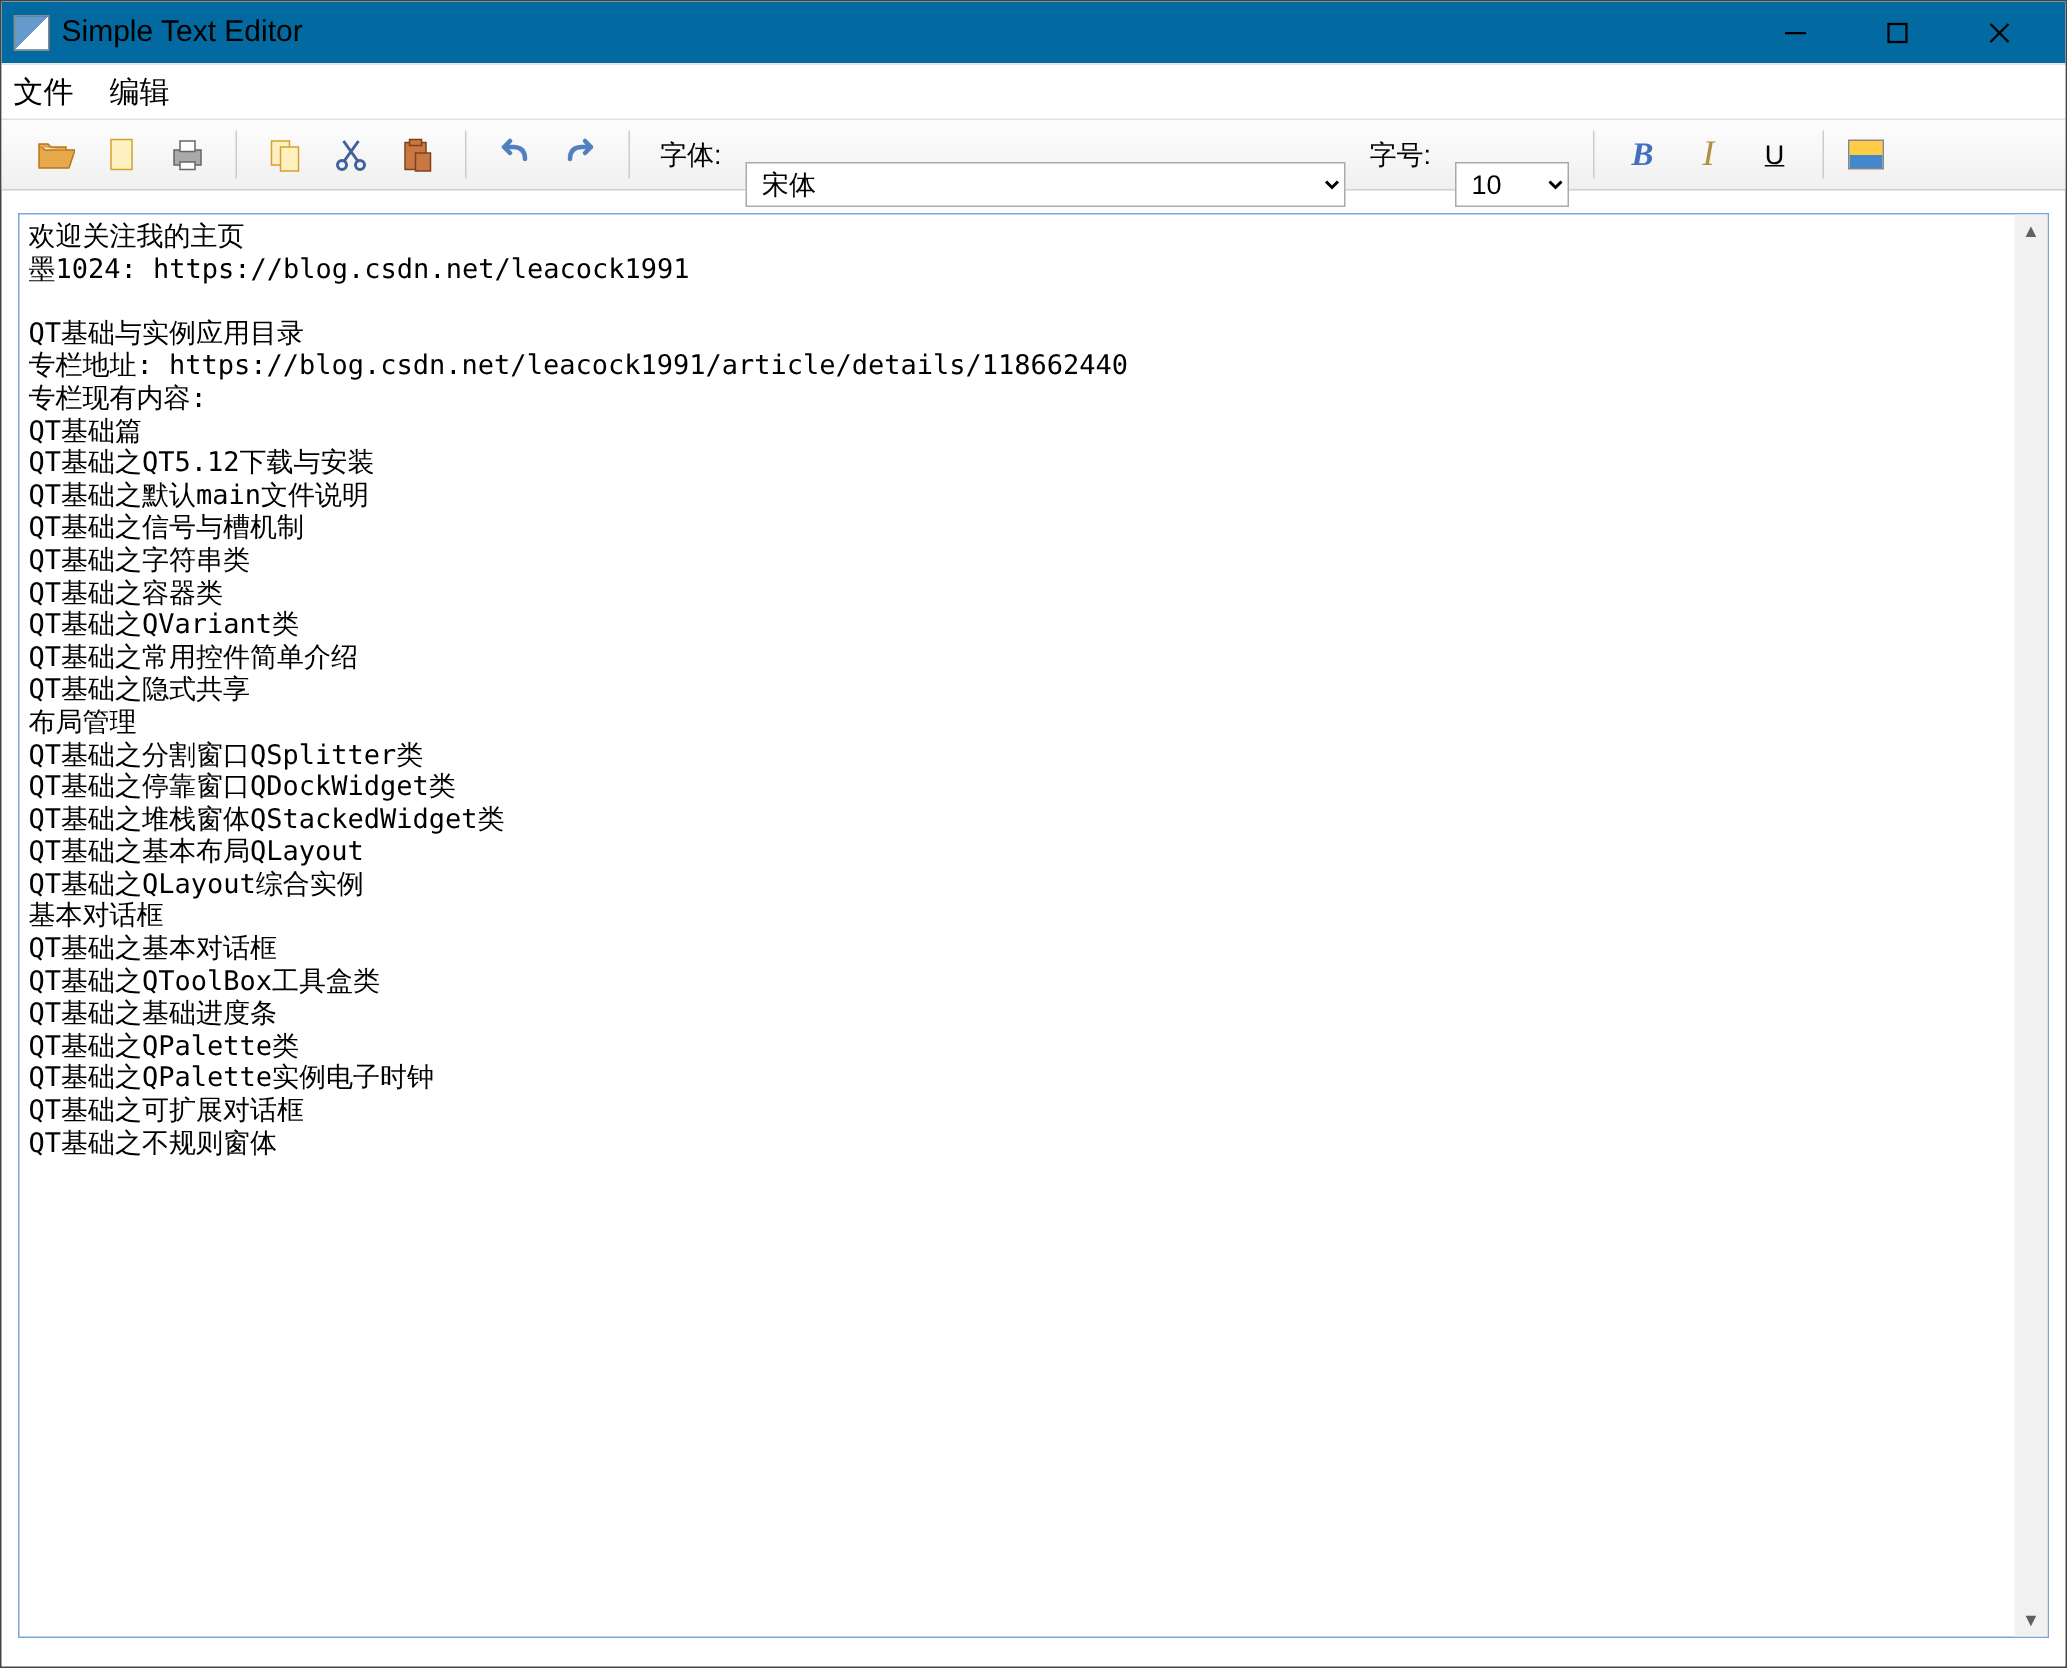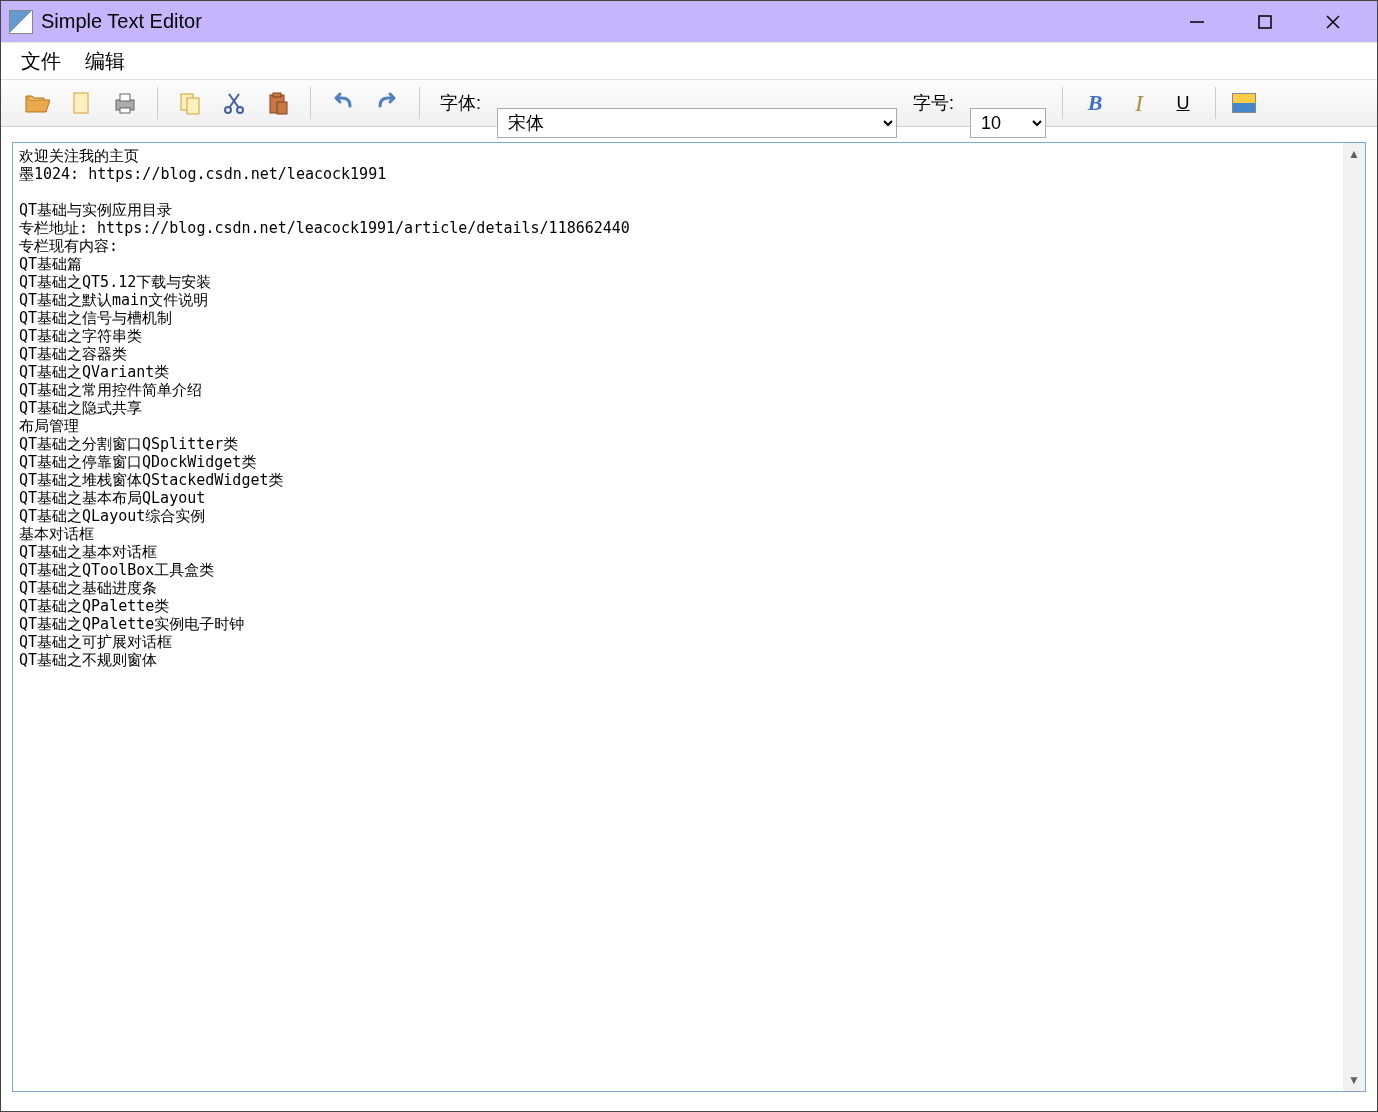--- a/index.html
+++ b/index.html
@@ -1,23 +1,23 @@
 <!DOCTYPE html>
 <html><head>
 <meta charset="utf-8">
 <style>
 * { margin: 0; padding: 0; box-sizing: border-box; }
 body { font-family: "Microsoft YaHei", "SimSun", Arial, sans-serif; background: #fff; width: 1378px; height: 1112px; overflow: hidden; border: 1px solid #444; }
-.titlebar { height: 42px; display: flex; align-items: center; padding: 0 8px; background: #c4b5fd; border-bottom: 1px solid #e8e8e8; }
+.titlebar { height: 42px; display: flex; align-items: center; padding: 0 8px; background: #0369a1; border-bottom: 1px solid #e8e8e8; }
 .titlebar-icon { width: 24px; height: 24px; margin-right: 8px; background: linear-gradient(135deg, #6699cc 50%, #fff 50%); border: 1px solid #888; }
 .titlebar-text { font-size: 20px; color: #000; flex: 1; }
 .win-controls { display: flex; gap: 28px; align-items: center; padding-right: 16px; }
 .win-btn { width: 40px; height: 32px; display: flex; align-items: center; justify-content: center; font-size: 18px; cursor: default; }
 .win-btn svg { width: 16px; height: 16px; }
-.menubar { height: 36px; display: flex; align-items: center; padding: 0 16px; gap: 16px; background: #fff; }
+.menubar { height: 36px; display: flex; align-items: center; padding: 0 4px; gap: 16px; background: #fff; }
 .menu-item { font-size: 20px; color: #000; padding: 2px 4px; }
 .toolbar { height: 48px; display: flex; align-items: center; padding: 0 8px; background: linear-gradient(to bottom, #fdfdfd, #f0f0f0); border-top: 1px solid #e0e0e0; border-bottom: 1px solid #d0d0d0; gap: 0; }
 .tb-group { display: flex; align-items: center; gap: 12px; padding: 0 12px; height: 100%; }
 .tb-sep { width: 1px; height: 32px; background: #ccc; margin: 0 4px; }
 .tb-btn { width: 32px; height: 32px; display: flex; align-items: center; justify-content: center; cursor: pointer; }
 .tb-btn svg { width: 26px; height: 26px; }
 .icon-open path { fill: #e8a84c; stroke: #b8751c; }
 .icon-new rect { fill: #fff0c0; stroke: #d4a030; }
 .icon-copy rect { fill: #fff0c0; stroke: #d4a030; }
 .icon-paste rect { fill: #c87840; stroke: #804020; }
@@ -25,21 +25,21 @@
 .font-label { font-size: 18px; color: #000; margin: 0 4px; }
 .font-select { height: 30px; border: 1px solid #aaa; background: #fff; font-size: 18px; padding: 0 6px; margin-top: 39px; }
 .font-name-select { width: 400px; font-family: "SimSun"; }
 .font-size-select { width: 76px; }
 .style-btn { width: 32px; height: 32px; display: flex; align-items: center; justify-content: center; font-size: 22px; cursor: pointer; }
 .bold-btn { color: #4070c0; font-weight: bold; font-style: italic; font-family: "Times New Roman", serif; }
 .italic-btn { color: #b09040; font-style: italic; font-family: "Times New Roman", serif; font-size: 24px; }
 .underline-btn { text-decoration: underline; font-size: 18px; font-family: Arial; }
 .color-btn { width: 24px; height: 20px; background: linear-gradient(to bottom, #ffcc44 50%, #4488cc 50%); border: 1px solid #888; }
 .content-wrap { position: absolute; top: 142px; left: 12px; right: 12px; bottom: 20px; border: 1px solid #7aa7d8; background: #fff; }
-.content { position: absolute; top: 0; left: 0; right: 22px; bottom: 0; padding: 4px 6px; font-family: "SimSun", monospace; font-size: 15px; line-height: 1.2; color: #000; white-space: pre-wrap; overflow: hidden; }
+.content { position: absolute; top: 0; left: 0; right: 22px; bottom: 0; padding: 4px 6px; font-family: "SimSun", monospace; font-size: 18px; line-height: 1.2; color: #000; white-space: pre-wrap; overflow: hidden; }
 .scroll-v { position: absolute; top: 0; right: 0; width: 22px; bottom: 0; background: #f1f1f1; }
 .scroll-arrow { position: absolute; width: 22px; height: 22px; display: flex; align-items: center; justify-content: center; color: #606060; font-size: 12px; }
 .scroll-arrow.up { top: 0; }
 .scroll-arrow.down { bottom: 0; }
 </style>
 </head>
 <body>
 
 <div class="titlebar">
   <div class="titlebar-icon"></div>

